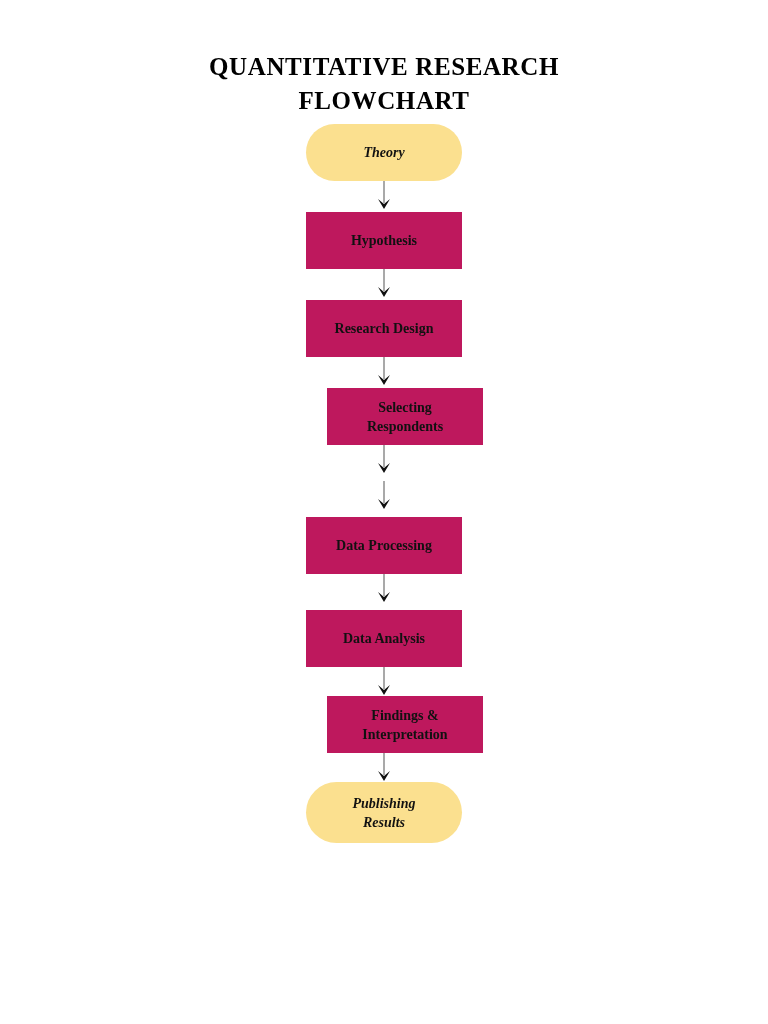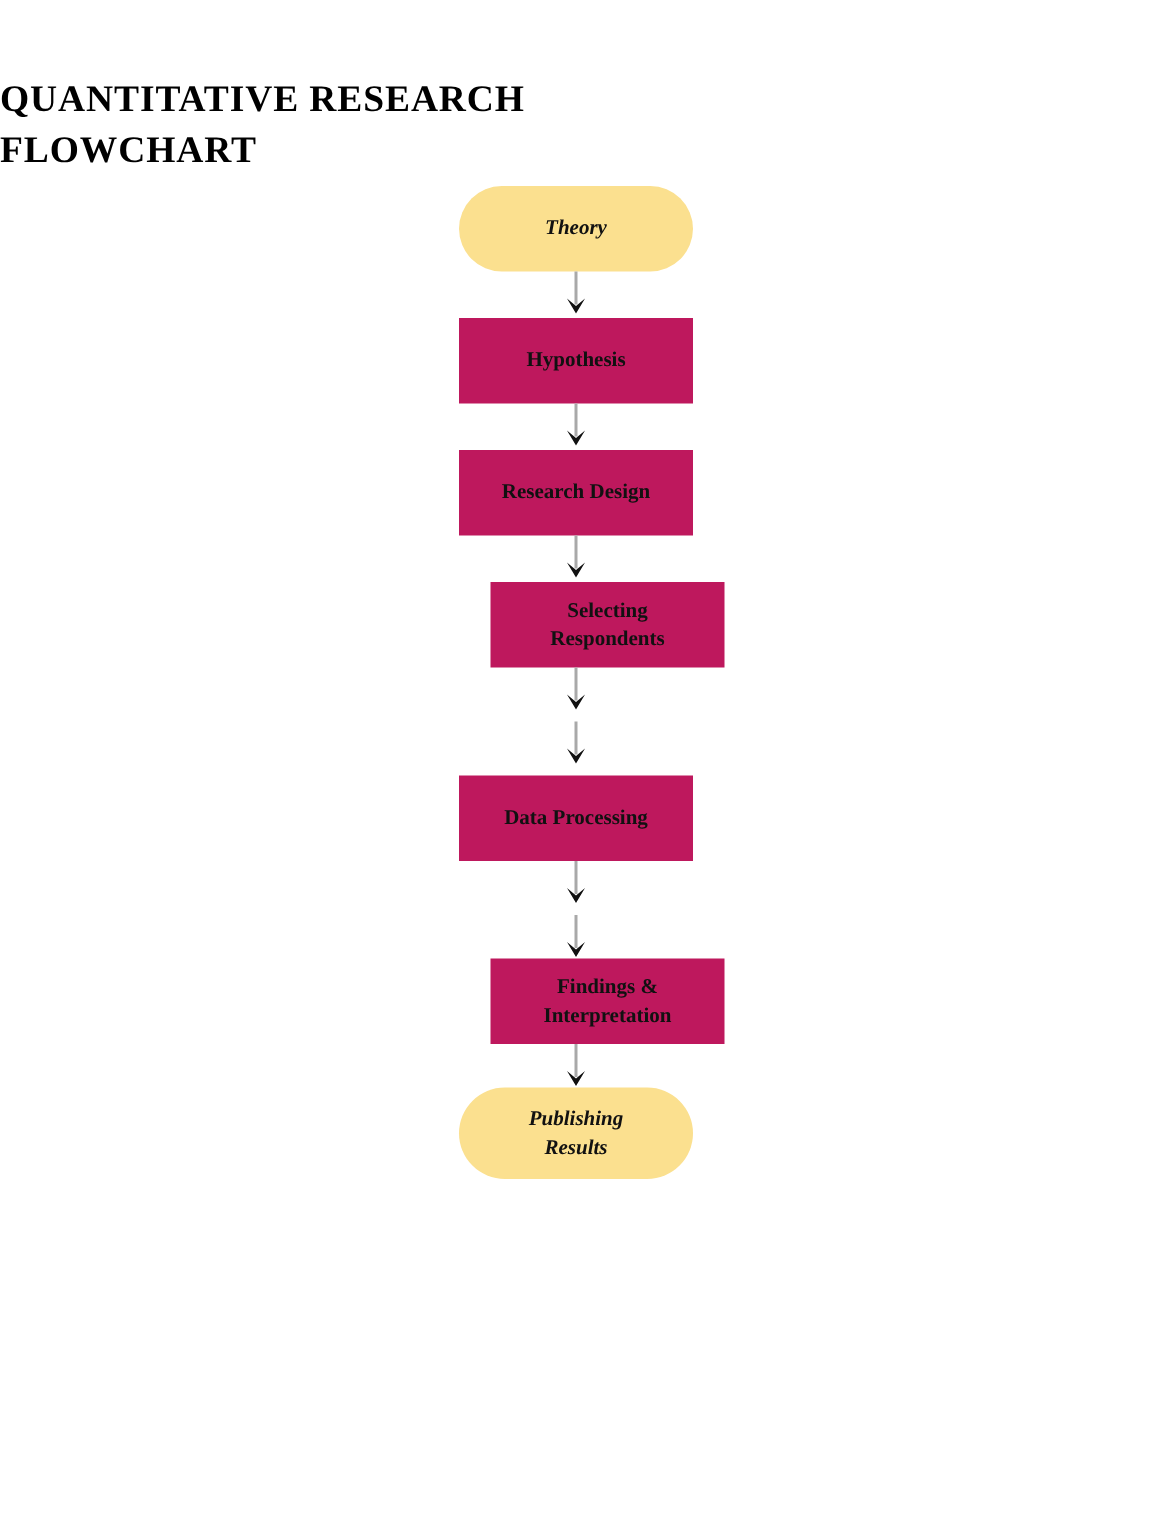--- a/index.html
+++ b/index.html
@@ -20,21 +20,21 @@
     width: 768px;
     height: 1024px;
   }
 
   
   .title {
     position: absolute;
     left: 0;
     top: 50px;
     width: 768px;
-    text-align: left;
+    text-align: center;
     font-family: "Liberation Serif", "DejaVu Serif", serif;
     font-weight: bold;
     font-size: 25px;
     line-height: 34px;
     letter-spacing: 0.6px;
     color: #000000;
     z-index: 1;
   }
   .title .line {
     display: block;
@@ -200,20 +200,23 @@
 
     <div class="connector long">
       <div class="stem"></div>
       <div class="head">
         <svg width="14" height="13" viewBox="0 0 14 13">
             <path d="M1 1 L7 11 L13 1 L7 6 Z" fill="#111111"></path>
           </svg>
       </div>
     </div>
 
+    <div class="node rect">
+      <span class="label">Data Analysis</span>
+    </div>
 
     <div class="connector short">
       <div class="stem"></div>
       <div class="head">
         <svg width="14" height="13" viewBox="0 0 14 13">
             <path d="M1 1 L7 11 L13 1 L7 6 Z" fill="#111111"></path>
           </svg>
       </div>
     </div>
 

